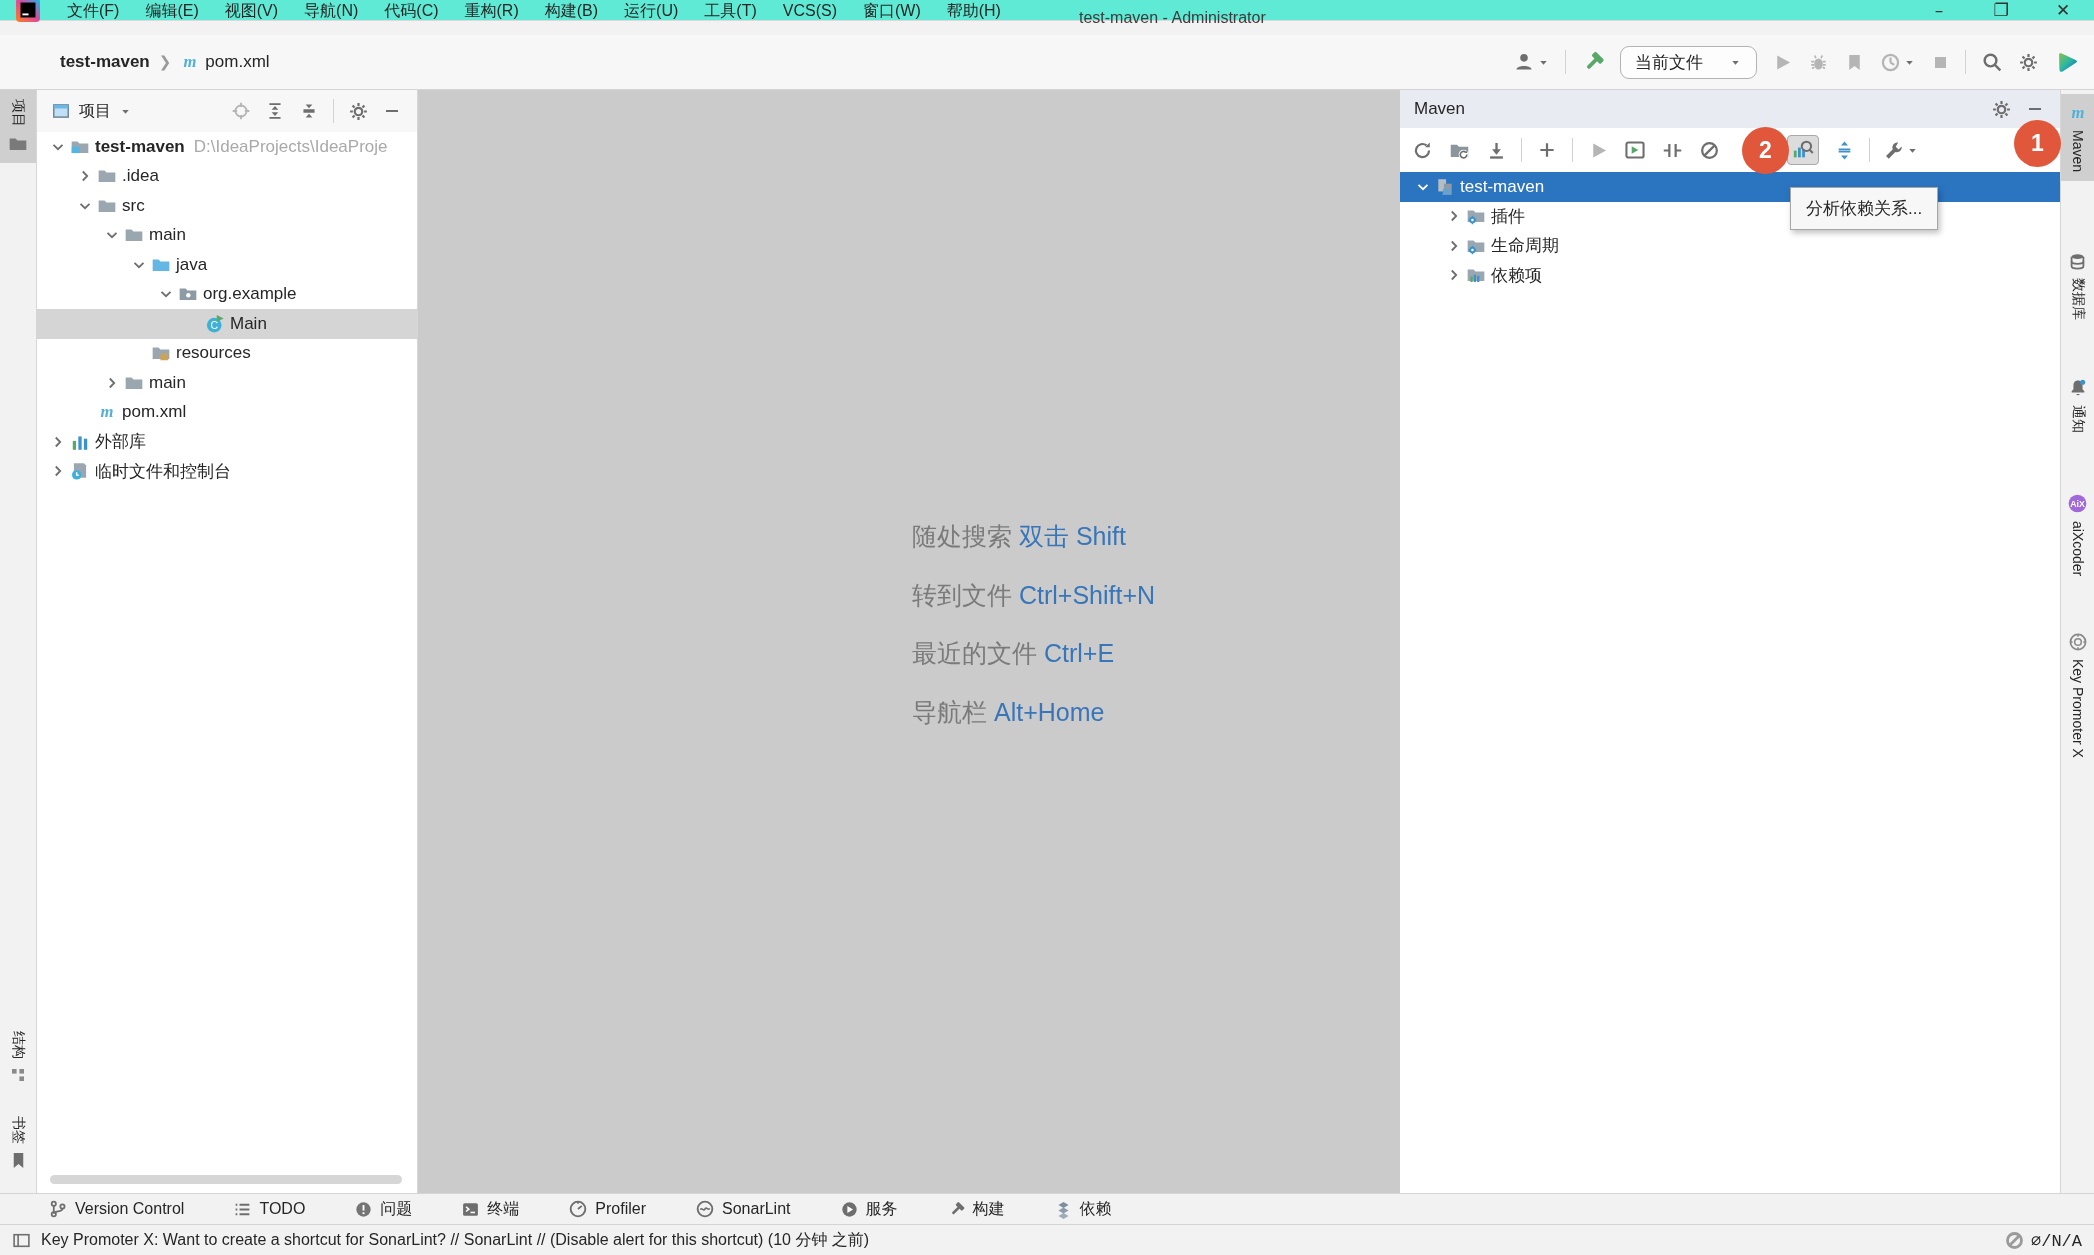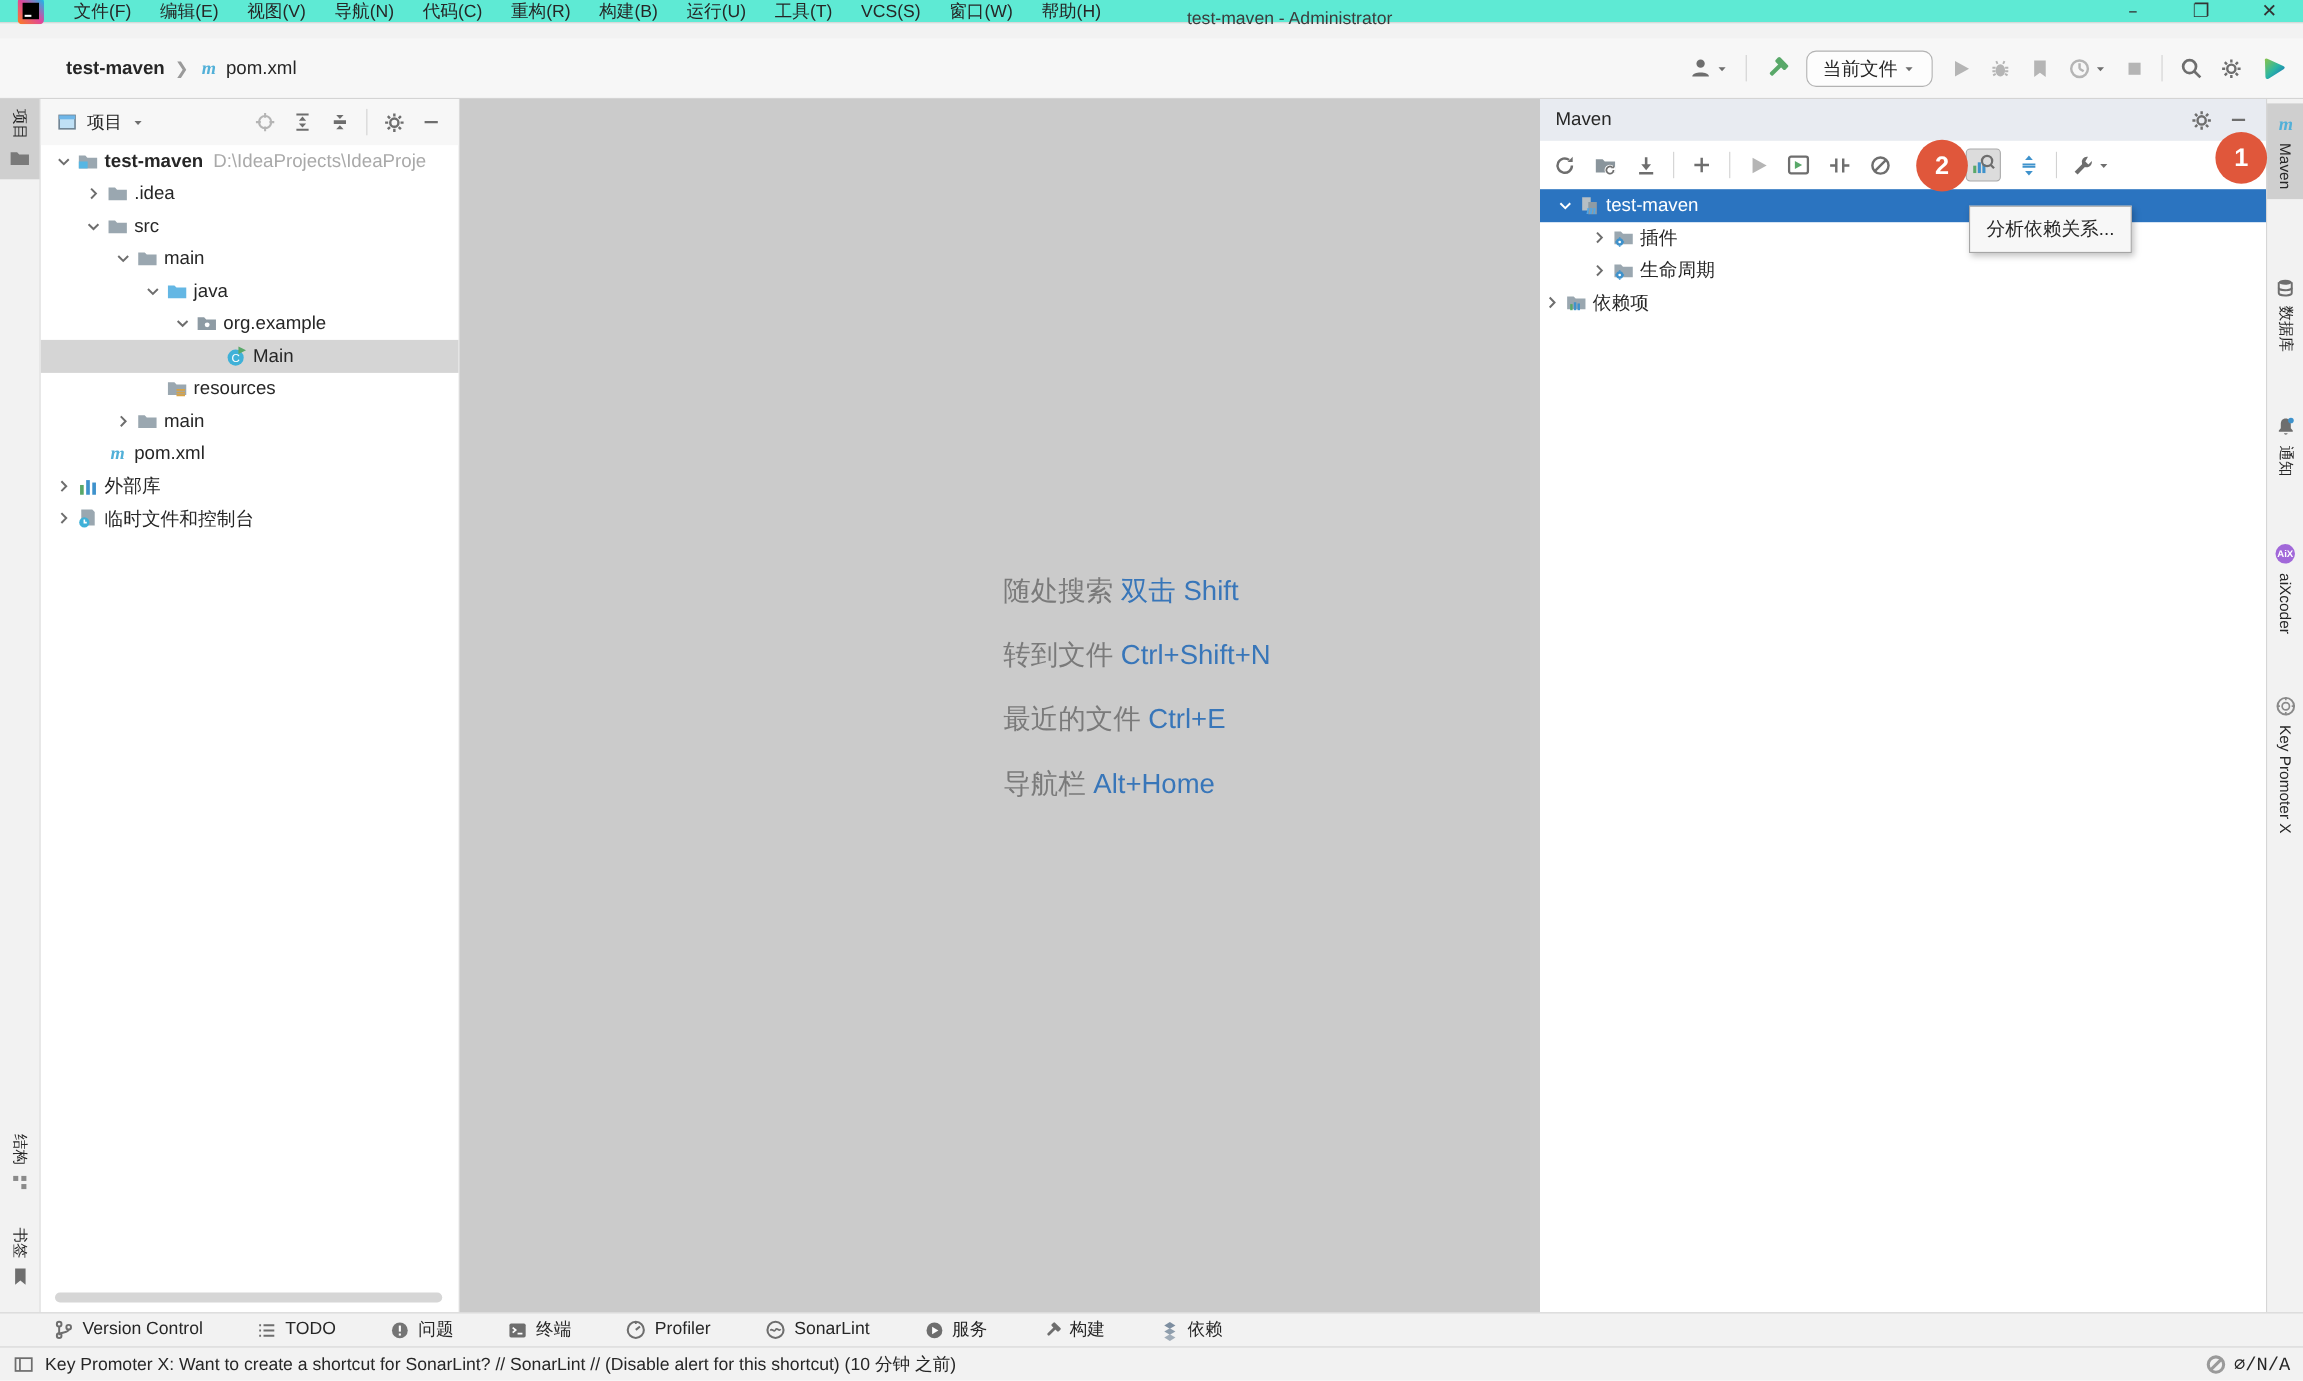--- a/index.html
+++ b/index.html
@@ -21,21 +21,21 @@
 
   
   .toolrow{position:absolute;left:0;top:35px;width:100%;height:55px;display:flex;align-items:center;
            background:#f7f7f7;border-bottom:1px solid #d4d4d4}
   .crumbs{display:flex;align-items:center;margin-left:60px;font-size:17px;gap:9px}
   .crumb-proj{font-weight:bold}
   .crumb-sep{color:#9a9a9a;font-size:15px}
   .crumb-file{display:flex;align-items:center;gap:5px}
   .tb-right{margin-left:auto;display:flex;align-items:center;gap:15px;padding-right:14px}
   .tb-ic{display:flex;align-items:center;gap:2px}
-  .combo{display:flex;align-items:center;gap:4px;border:1px solid #b3b3b3;border-radius:9px;
+  .combo{display:flex;align-items:center;gap:26px;border:1px solid #b3b3b3;border-radius:9px;
          background:#fdfdfd;padding:4px 14px;font-size:17px}
   .vdiv{width:1px;height:24px;background:#d2d2d2}
 
   
   .stripe{position:absolute;top:90px;height:1103px;background:#f2f2f2;display:flex;flex-direction:column;align-items:center}
   .stripe-l{left:0;width:37px;border-right:1px solid #d6d6d6}
   .stripe-r{left:2060px;width:34px;border-left:1px solid #d6d6d6}
   .stab{display:flex;flex-direction:column;align-items:center;gap:7px;padding:9px 0;width:100%;cursor:default}
   .stab.active{background:#cfcfcf}
   .vtext{writing-mode:vertical-rl;text-orientation:sideways;font-size:14px;color:#262626}
@@ -637,21 +637,21 @@
               <path d="M1.5 4h5.3l1.7 1.8h8v8.7h-15z" fill="#9AA7B0"></path>
               <circle cx="5.8" cy="12.6" r="3" fill="#3E92CC"></circle>
               <circle cx="5.8" cy="12.6" r="1.1" fill="#fff"></circle>
               <g stroke="#3E92CC" stroke-width="1.3">
                 <path d="M5.8 8.8v1M5.8 15.4v1M2.2 12.6h1M8.4 12.6h1"></path>
               </g>
             </svg>
           </span>
    <span class="lbl">生命周期</span>
         </div>
-        <div class="trow" style="">
+        <div class="trow" style="padding-left:43px">
    <span class="tw">
             <svg width="18" height="18" viewBox="0 0 18 18">
               <path d="M6.8 4.5L11.2 9l-4.4 4.5" fill="none" stroke="#6e6e6e" stroke-width="1.8"></path>
             </svg>
           </span>
    <span class="tw">
             <svg width="20" height="20" viewBox="0 0 18 18">
               <path d="M1.5 4h5.3l1.7 1.8h8v8.7h-15z" fill="#9AA7B0"></path>
               <rect x="4" y="10.3" width="2" height="5" fill="#59A869"></rect>
               <rect x="7" y="8.8" width="2" height="6.5" fill="#3E92CC"></rect>

